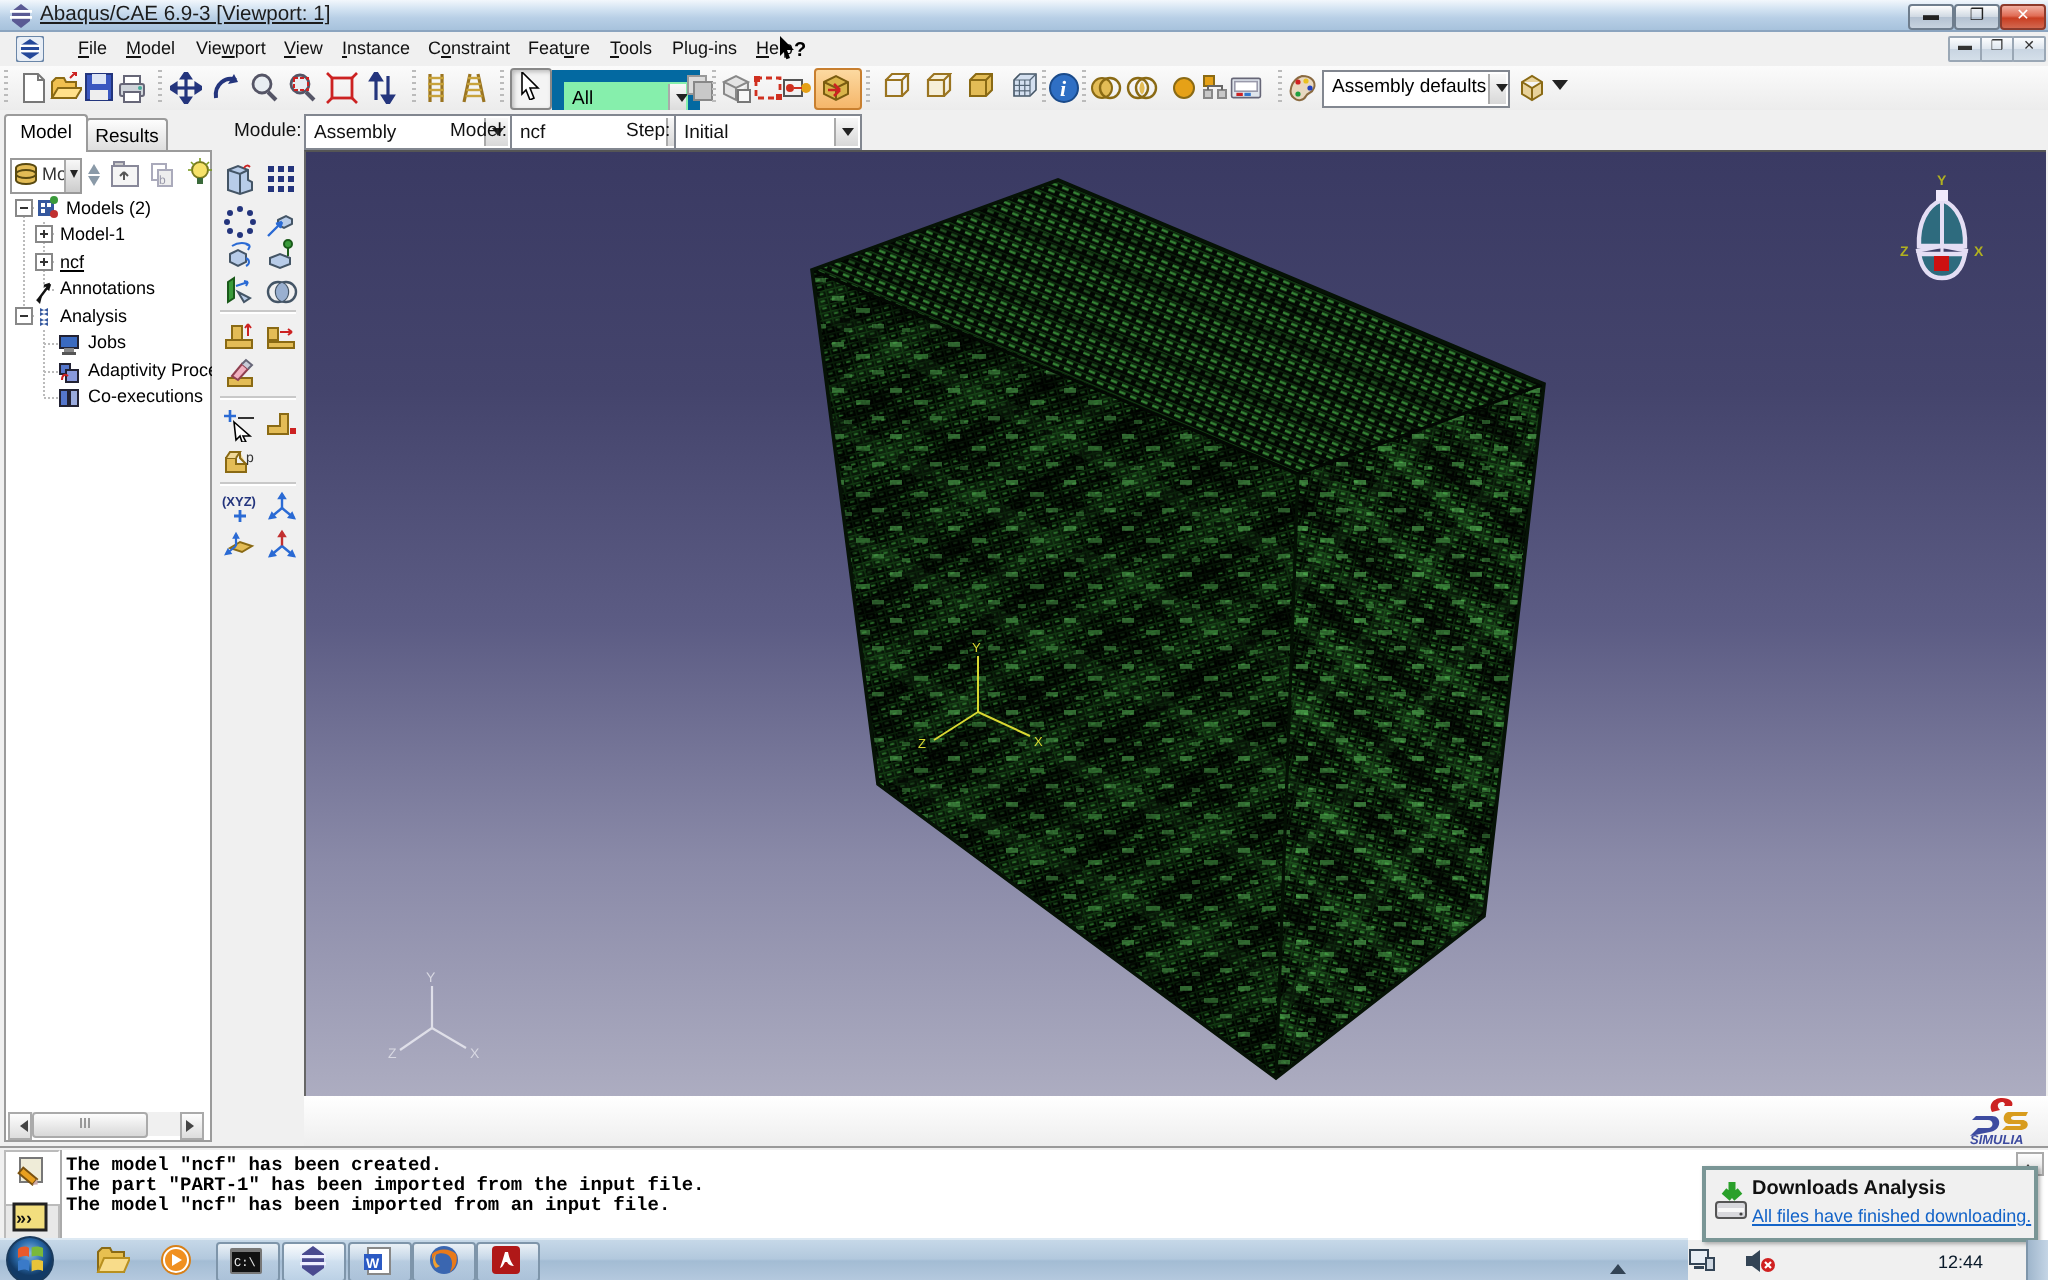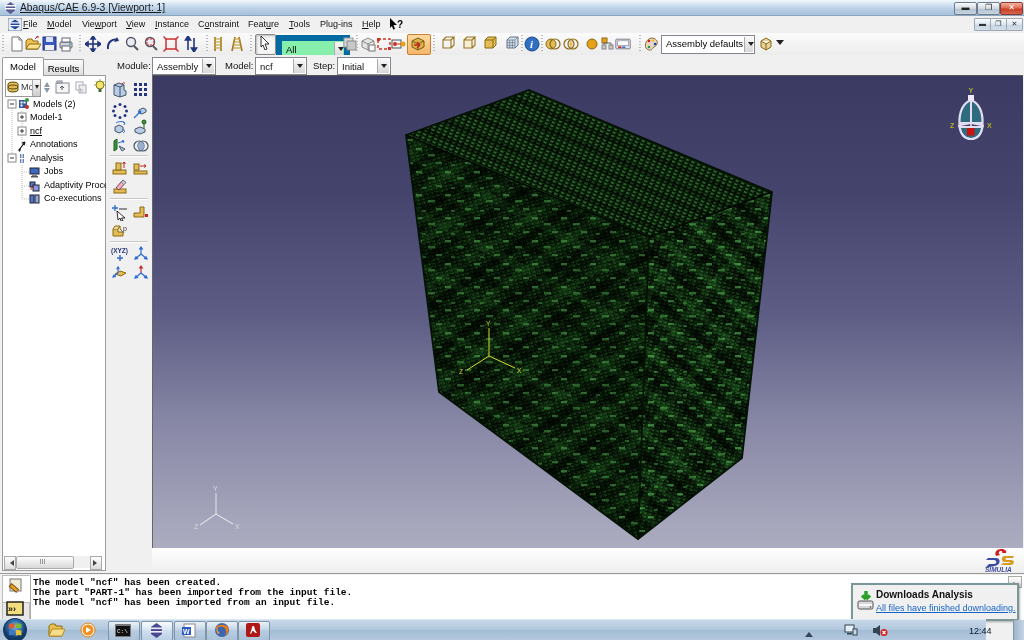--- a/index.html
+++ b/index.html
@@ -10,35 +10,35 @@
   #titlebar{left:0;top:0;width:1024px;height:15px;
     background:linear-gradient(#f2f7fc 0%,#d3e3f2 30%,#b8cfe6 60%,#a7c2dc 100%);
     border-bottom:1px solid #8ba4bf;}
   #titletext{left:20px;top:2px;font-size:10.3px;color:#1c1c1c;text-decoration:underline;}
   .wbtn{top:2px;width:21px;height:11px;border:1px solid #6e7d8d;border-radius:2px;
     background:linear-gradient(#fdfdfd,#cfd8e2 50%,#b4c2d2 52%,#c7d3df);}
   .wbtn span{display:block;text-align:center;font-size:8px;line-height:10px;color:#222;}
   #btnclose{background:linear-gradient(#f2b0a2,#e06c55 45%,#c93e22 55%,#d2674f);border-color:#8d3a2b;}
   
   #menubar{left:0;top:16px;width:1024px;height:17px;background:#f0f0f0;}
-  .menuitem{top:19px;font-size:9px;color:#111;}
+  .menuitem{top:19px;font-size:9px;color:#111;padding-left:16px;}
   .mnem{text-decoration:underline;}
   .smallbtn{top:18px;width:15px;height:11px;border:1px solid #9aa7b5;border-radius:1px;
     background:linear-gradient(#fcfdfe,#dde5ee 50%,#c9d5e2 52%,#d4dfe9);}
   .smallbtn span{display:block;text-align:center;font-size:7px;line-height:10px;color:#333;}
   
   #toolbar1{left:0;top:33px;width:1024px;height:22px;
     background:linear-gradient(#fbfbfb,#ececec);border-bottom:1px solid #d8d8d8;}
   .tsep{top:2px;width:3px;height:18px;
     background:repeating-linear-gradient(#bbb 0 1px,transparent 1px 3px);width:2px;}
   .ticon{top:36px;width:16px;height:16px;}
   
   #ctxrow{left:0;top:55px;width:1024px;height:20px;background:#f0f0f0;}
   .ctxlabel{top:60px;font-size:9.5px;color:#111;}
-  .combo{top:1px;height:16px;background:#fff;border:1px solid #828790;font-size:9.5px;color:#111;}
+  .combo{top:1px;height:16px;background:#fff;border:1px solid #828790;font-size:9.5px;color:#111;padding-left:40px;}
   .combo .ctext{position:absolute;left:4px;top:3px;white-space:nowrap;}
   .cbtn{position:absolute;right:1px;top:1px;bottom:1px;width:11px;
      background:linear-gradient(#f8f8f8,#d8d8d8);border-left:1px solid #aaa;}
   .cbtn:after{content:"";position:absolute;left:3px;top:5px;border:3px solid transparent;border-top:4px solid #222;}
   
   #treepanel{left:2px;top:56px;width:104px;height:516px;background:#f0f0f0;}
   .tab{top:1px;height:18px;border:1px solid #9b9b9b;border-bottom:none;font-size:9.5px;line-height:17px;
      text-align:center;border-radius:2px 2px 0 0;}
   #tabmodel{left:0px;width:40px;background:#fff;z-index:3;}
   #tabresults{left:41px;width:39px;background:linear-gradient(#fdfdfd,#dcdcdc);top:3px;height:16px;}
@@ -59,21 +59,21 @@
   #msgbox{position:absolute;left:30px;top:1px;width:994px;height:45px;background:#fff;border-left:1px solid #aaa;}
   .msgline{position:absolute;left:33px;font-family:"Liberation Mono",monospace;
      font-size:9.5px;font-weight:bold;color:#000;white-space:pre;}
   .msgtab{position:absolute;left:2px;width:26px;border:1px solid #bbb;background:#fff;}
   
   #popup{left:851px;top:583px;width:164px;height:34px;background:#f0f0f0;
      border:2px solid #7a9696;box-shadow:1px 1px 2px rgba(0,0,0,0.3);}
   #popup .t1{position:absolute;left:23px;top:4px;font-size:10px;font-weight:bold;color:#111;}
   #popup .t2{position:absolute;left:23px;top:18px;font-size:9px;color:#1464c8;text-decoration:underline;white-space:nowrap;}
   
-  #taskbar{left:0;top:619px;width:986px;height:21px;
+  #taskbar{left:0;top:619px;width:844px;height:21px;
     background:linear-gradient(#c6d8e8 0%,#b2c8dd 45%,#a3bcd4 50%,#b6cadf 100%);
     border-top:1px solid #dde9f3;}
   .tkbtn{position:absolute;top:1px;width:30px;height:18px;border:1px solid #7e95aa;border-radius:2px;
     background:linear-gradient(rgba(255,255,255,0.65),rgba(210,225,240,0.4) 50%,rgba(160,185,210,0.45));}
   #clock{position:absolute;left:969px;top:6px;font-size:9px;color:#0a1a2a;}
 </style>
 </head>
 <body>
 
 <div class="abs" id="titlebar"></div>

